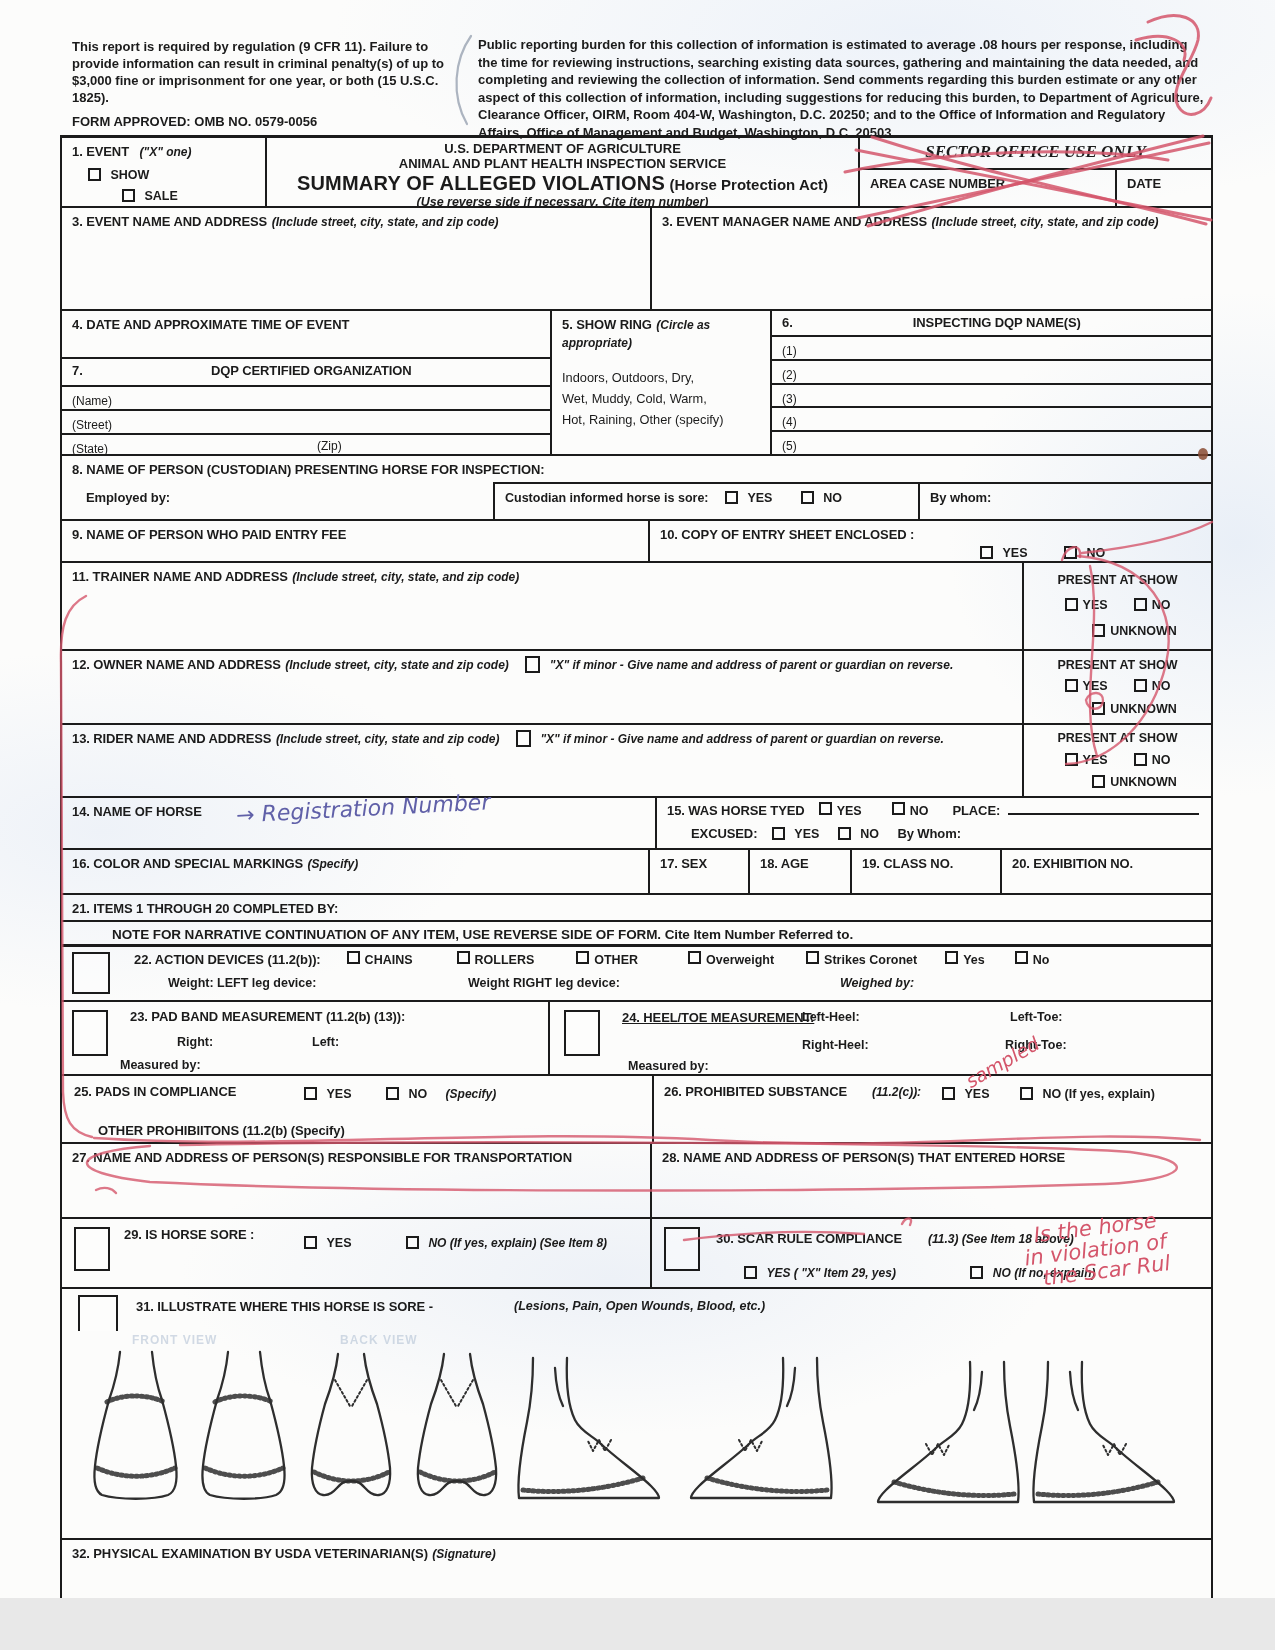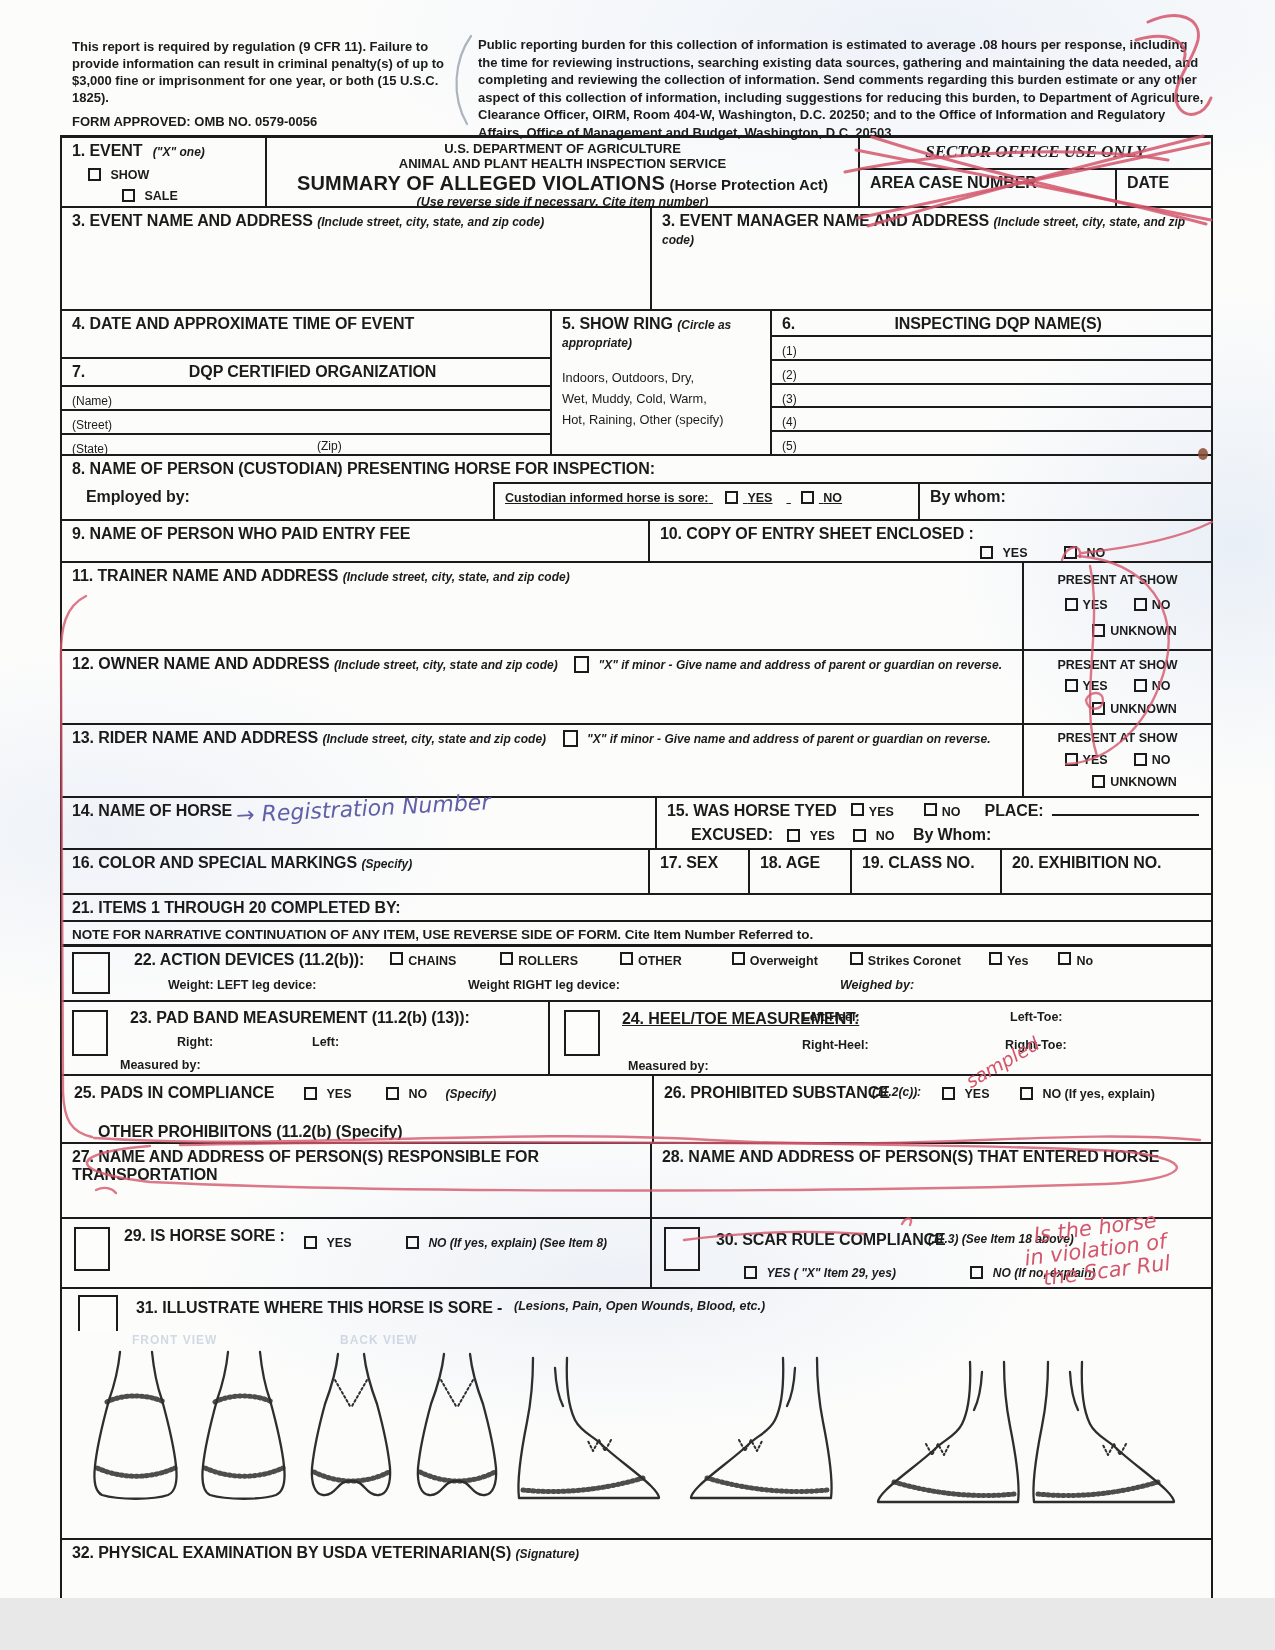--- a/index.html
+++ b/index.html
@@ -9,21 +9,21 @@
     color:var(--ink,#1b1b1b);
     font-family:"Liberation Sans", sans-serif;
     background:
       radial-gradient(900px 280px at 72% 2%, #edf2f9 0%, rgba(237,242,249,0) 65%),
       radial-gradient(480px 420px at 97% 34%, #e9eff7 0%, rgba(233,239,247,0) 60%),
       radial-gradient(620px 300px at 8% 52%, #eef2f8 0%, rgba(238,242,248,0) 60%),
       radial-gradient(720px 260px at 48% 80%, #edf1f7 0%, rgba(237,241,247,0) 60%),
       #fcfcfb;
   }
   .b { font-weight:bold; }
-  .lbl { font-weight:bold; font-size:16px; letter-spacing:-0.1px; }
+  .lbl { font-weight:bold; font-size:13px; letter-spacing:-0.1px; }
   .hint { font-weight:bold; font-style:italic; font-size:12px; }
   .small { font-size:12px; }
   .abs { position:absolute; }
   .form { position:absolute; left:60px; top:135px; width:1153px;
           border:2px solid var(--ink,#1b1b1b); border-top-width:3px; border-bottom-width:3px;
           box-sizing:border-box; }
   .row { display:flex; border-bottom:2px solid var(--ink,#1b1b1b); position:relative; box-sizing:border-box; }
   .row:last-child { border-bottom:none; }
   .cell { position:relative; box-sizing:border-box; padding:4px 10px; overflow:hidden; }
   .cl { border-left:2px solid var(--ink,#1b1b1b); }
@@ -163,21 +163,21 @@
     </div>
 
     <div class="row" style="height:65px; flex-direction:column;">
       <div class="cell" style="height:28px;">
         <span class="lbl">8. NAME OF PERSON (CUSTODIAN) PRESENTING HORSE FOR INSPECTION:</span>
       </div>
       <div style="display:flex; flex:1;">
         <div class="cell" style="width:431px;">
           <span class="lbl" style="margin-left:14px; font-weight:bold;">Employed by:</span>
         </div>
-        <div class="cell cl" style="width:425px; border-top:2px solid var(--ink,#1b1b1b); margin-top:-2px;text-decoration:underline;">
+        <div class="cell cl" style="width:425px; border-top:2px solid var(--ink,#1b1b1b); margin-top:-2px;">
           <span class="b" style="font-size:12.5px;">Custodian informed horse is sore:</span>
           <span class="cb" style="margin-left:12px;"></span>
           <span class="cbl">YES</span>
           <span class="cb" style="margin-left:10px;"></span>
           <span class="cbl">NO</span>
         </div>
         <div class="cell cl" style="flex:1; border-top:2px solid var(--ink,#1b1b1b); margin-top:-2px;">
           <span class="lbl">By whom:</span>
         </div>
       </div>
@@ -290,21 +290,21 @@
         <span class="lbl">20. EXHIBITION NO.</span>
       </div>
     </div>
 
     <div class="row" style="height:27px;">
       <div class="cell" style="flex:1;">
         <span class="lbl">21. ITEMS 1 THROUGH 20 COMPLETED BY:</span>
       </div>
     </div>
 
-    <div class="row" style="height:25px; border-bottom-width:3px;">
+    <div class="row" style="height:25px; border-bottom-width:3px;padding-left:40px;">
       <div class="cell" style="flex:1; padding-top:3px;">
         <span class="lbl" style="font-size:13.5px;">NOTE FOR NARRATIVE CONTINUATION OF ANY ITEM, USE REVERSE SIDE OF FORM. Cite Item Number Referred to.</span>
       </div>
     </div>
 
     <div class="row" style="height:55px;">
       <div class="cell" style="flex:1;">
         <span class="bigcb" style="left:10px; top:5px; width:38px; height:42px;"></span>
         <div style="margin-left:62px; display:flex; align-items:baseline;">
           <span class="lbl">22. ACTION DEVICES (11.2(b)):</span>

